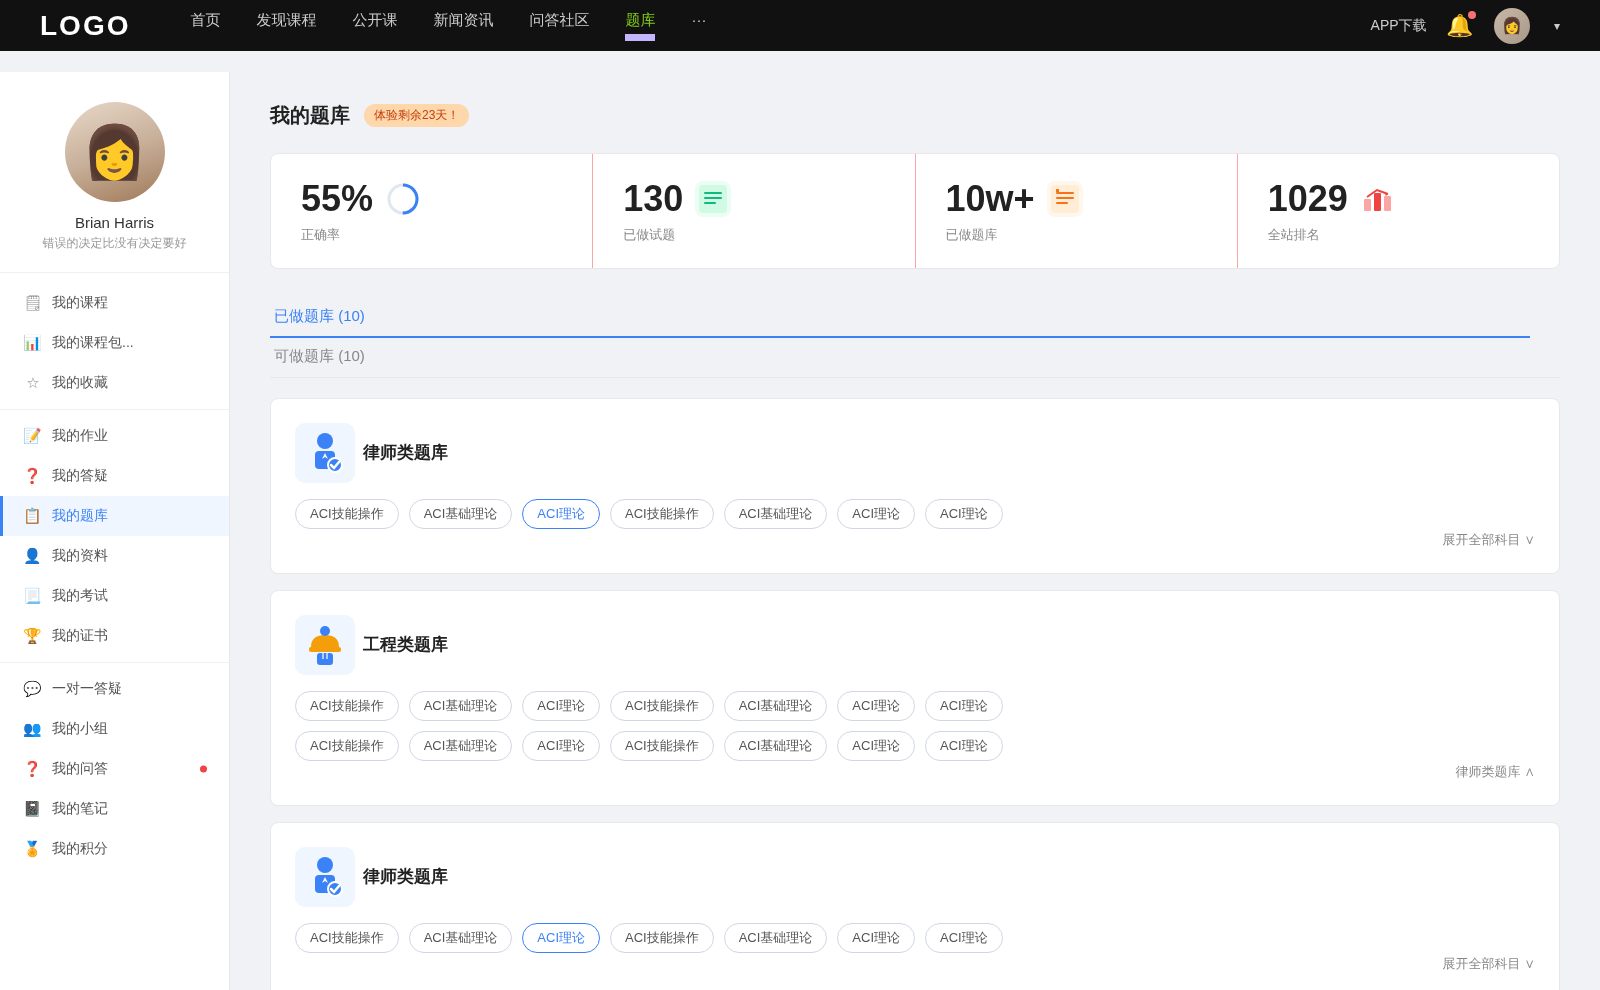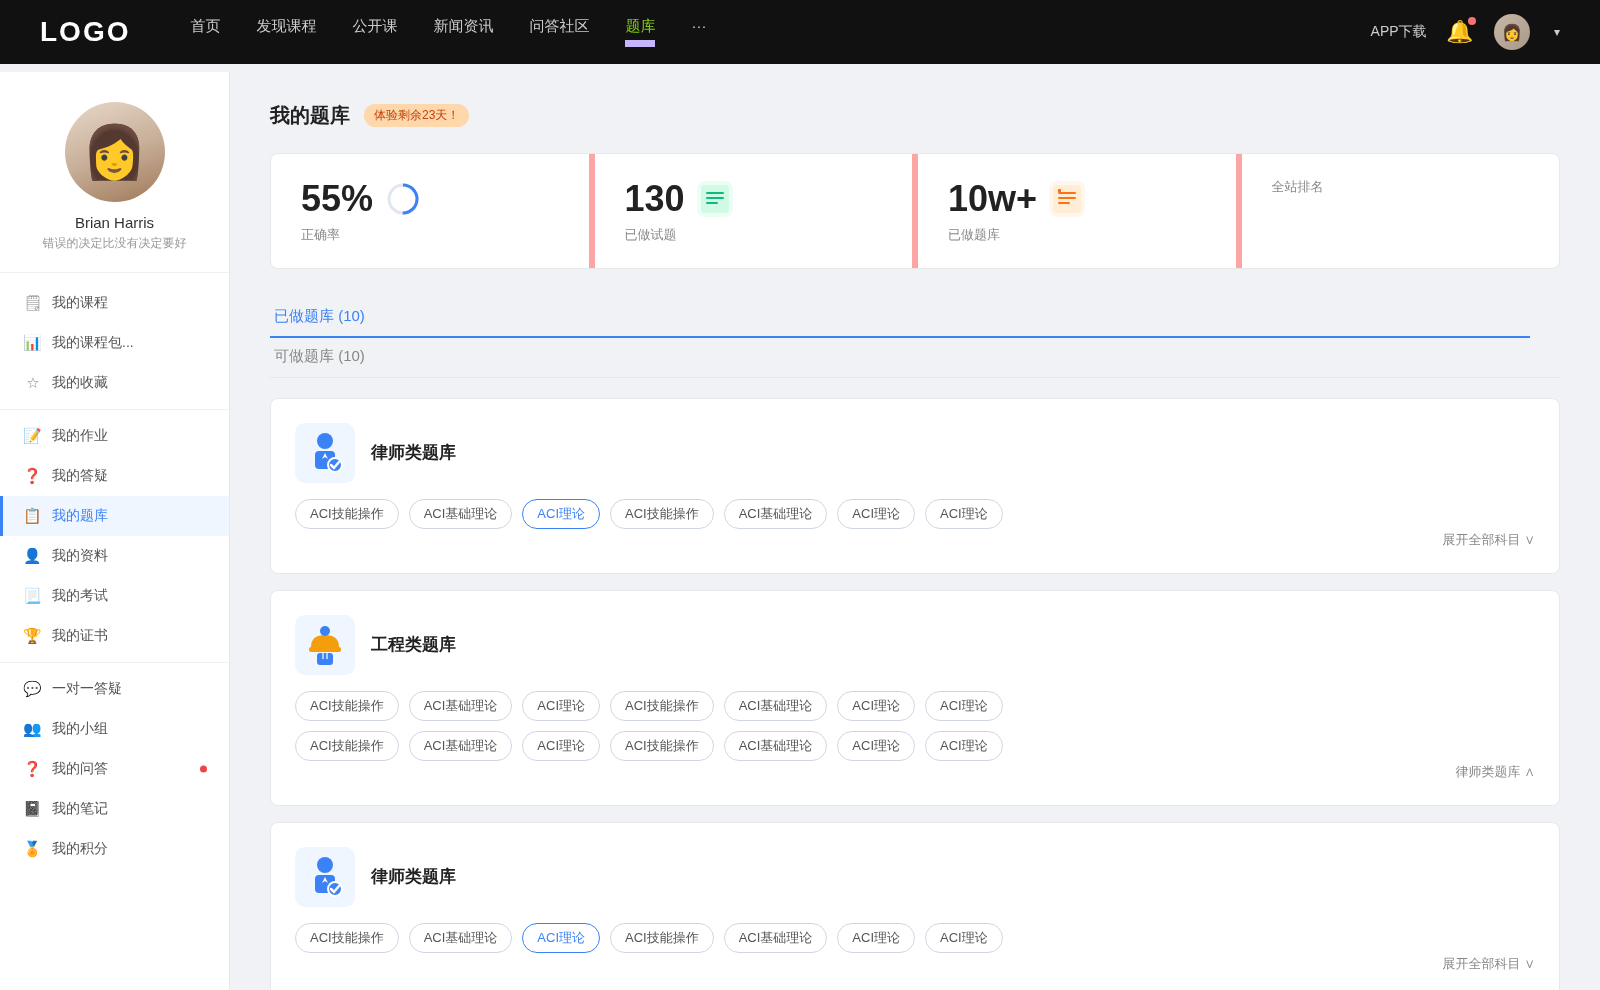--- a/index.html
+++ b/index.html
@@ -1,19 +1,19 @@
 <!DOCTYPE html>
 <html><head>
   <meta charset="utf-8">
   <style>
     * { box-sizing: border-box; margin: 0; padding: 0; }
     body { font-family: -apple-system, BlinkMacSystemFont, "PingFang SC", "Microsoft YaHei", sans-serif; background: #f0f2f5; min-height: 990px; }
 
     
-    .nav { background: #111; height: 64px; display: flex; align-items: center; padding: 0 40px; position: fixed; top: 0; left: 0; right: 0; z-index: 100; }
+    .nav { background: #111; height: 51px; display: flex; align-items: center; padding: 0 40px; position: fixed; top: 0; left: 0; right: 0; z-index: 100; }
     .nav-logo { color: #fff; font-size: 28px; font-weight: bold; letter-spacing: 2px; margin-right: 60px; }
     .nav-links { display: flex; gap: 36px; flex: 1; }
     .nav-link { color: #ccc; font-size: 15px; cursor: pointer; text-decoration: none; padding-bottom: 4px; }
     .nav-link.active { color: #84cc16; border-bottom: 7px solid #c4b5fd; }
     .nav-right { display: flex; align-items: center; gap: 20px; }
     .nav-app { color: #ccc; font-size: 14px; cursor: pointer; }
     .nav-bell { position: relative; cursor: pointer; }
     .nav-bell-icon { font-size: 22px; color: #ccc; }
     .nav-bell-dot { position: absolute; top: -2px; right: -2px; width: 8px; height: 8px; background: #f87171; border-radius: 50%; }
     .nav-avatar { width: 36px; height: 36px; border-radius: 50%; background: #888; overflow: hidden; cursor: pointer; }
@@ -39,39 +39,39 @@
     
     .main { flex: 1; padding: 30px 40px; overflow-y: auto; }
 
     
     .main-header { display: flex; align-items: center; gap: 14px; margin-bottom: 24px; }
     .main-title { font-size: 20px; font-weight: 600; color: #222; }
     .trial-badge { background: #fed7aa; color: #c2410c; font-size: 12px; padding: 3px 10px; border-radius: 20px; }
 
     
     .stats-row { display: flex; gap: 0; background: #fff; border-radius: 8px; margin-bottom: 28px; border: 1px solid #e8e8e8; overflow: hidden; }
-    .stat-item { flex: 1; padding: 24px 30px; display: flex; flex-direction: column; gap: 6px; border-right: 6px solid #fca5a5; }
+    .stat-item { flex: 1; padding: 24px 30px; display: flex; flex-direction: column; gap: 6px; border-right: 1px solid #fca5a5; }
     .stat-item:last-child { border-right: none; }
     .stat-top { display: flex; align-items: center; gap: 12px; }
     .stat-value { font-size: 36px; font-weight: 700; color: #222; }
     .stat-icon { width: 36px; height: 36px; display: flex; align-items: center; justify-content: center; border-radius: 8px; font-size: 20px; }
     .stat-icon.blue { background: transparent; }
     .stat-icon.green { background: #ecfdf5; color: #10b981; }
     .stat-icon.orange { background: #fff7ed; color: #f97316; }
     .stat-icon.red { background: transparent; color: #ef4444; }
     .stat-label { font-size: 13px; color: #888; }
 
     
     .tabs { display: flex; gap: 0; margin-bottom: 20px; border-bottom: 1px solid #e8e8e8; flex-direction: column; }
     .tab { font-size: 15px; padding: 10px 4px; margin-right: 30px; cursor: pointer; color: #888; border-bottom: 2px solid transparent; margin-bottom: -1px; }
     .tab.active { color: #3b82f6; border-bottom: 2px solid #3b82f6; font-weight: 500; }
 
     
     .qbank-card { background: #fff; border-radius: 8px; margin-bottom: 16px; padding: 24px; border: 1px solid #e8e8e8; }
-    .qbank-header { display: flex; align-items: flex-start; gap: 16px; margin-bottom: 16px; }
+    .qbank-header { display: flex; align-items: flex-start; gap: 8px; margin-bottom: 16px; }
     .qbank-icon { width: 60px; height: 60px; background: #eff6ff; border-radius: 10px; display: flex; align-items: center; justify-content: center; flex-shrink: 0; }
     .qbank-title { font-size: 17px; font-weight: 600; color: #222; line-height: 60px; }
     .qbank-tags { display: flex; flex-wrap: wrap; gap: 10px; }
     .tag { font-size: 13px; padding: 5px 14px; border-radius: 20px; border: 1px solid #d0d7e3; color: #555; background: #fff; cursor: pointer; }
     .tag.active { border-color: #3b82f6; color: #3b82f6; background: #fff; }
     .expand-btn { display: flex; justify-content: flex-end; margin-top: 2px; }
     .expand-link { font-size: 13px; color: #888; cursor: pointer; }
   </style>
 </head>
 <body>
@@ -220,20 +220,32 @@
               <rect x="7" y="14" width="18" height="2" rx="1" fill="#f97316"></rect>
               <rect x="7" y="19" width="12" height="2" rx="1" fill="#f97316"></rect>
               <rect x="7" y="6" width="3" height="3" rx="0.5" fill="#f97316"></rect>
             </svg>
           </div>
         </div>
         <span class="stat-label">已做题库</span>
       </div>
 
       <div class="stat-item">
+        <div class="stat-top">
+          <span class="stat-value">1029</span>
+          <div class="stat-icon red">
+            <svg width="32" height="32" viewBox="0 0 32 32">
+              <rect x="2" y="16" width="7" height="12" rx="1" fill="#fca5a5"></rect>
+              <rect x="12" y="10" width="7" height="18" rx="1" fill="#ef4444"></rect>
+              <rect x="22" y="13" width="7" height="15" rx="1" fill="#fca5a5"></rect>
+              <polyline points="5,14 15,7 26,11" fill="none" stroke="#ef4444" stroke-width="2"></polyline>
+              <polygon points="26,11 22,9 24,13" fill="#ef4444"></polygon>
+            </svg>
+          </div>
+        </div>
         <span class="stat-label">全站排名</span>
       </div>
     </div>
 
     <div class="tabs">
       <div class="tab active">已做题库 (10)</div>
       <div class="tab">可做题库 (10)</div>
     </div>
 
     <div class="qbank-card">

